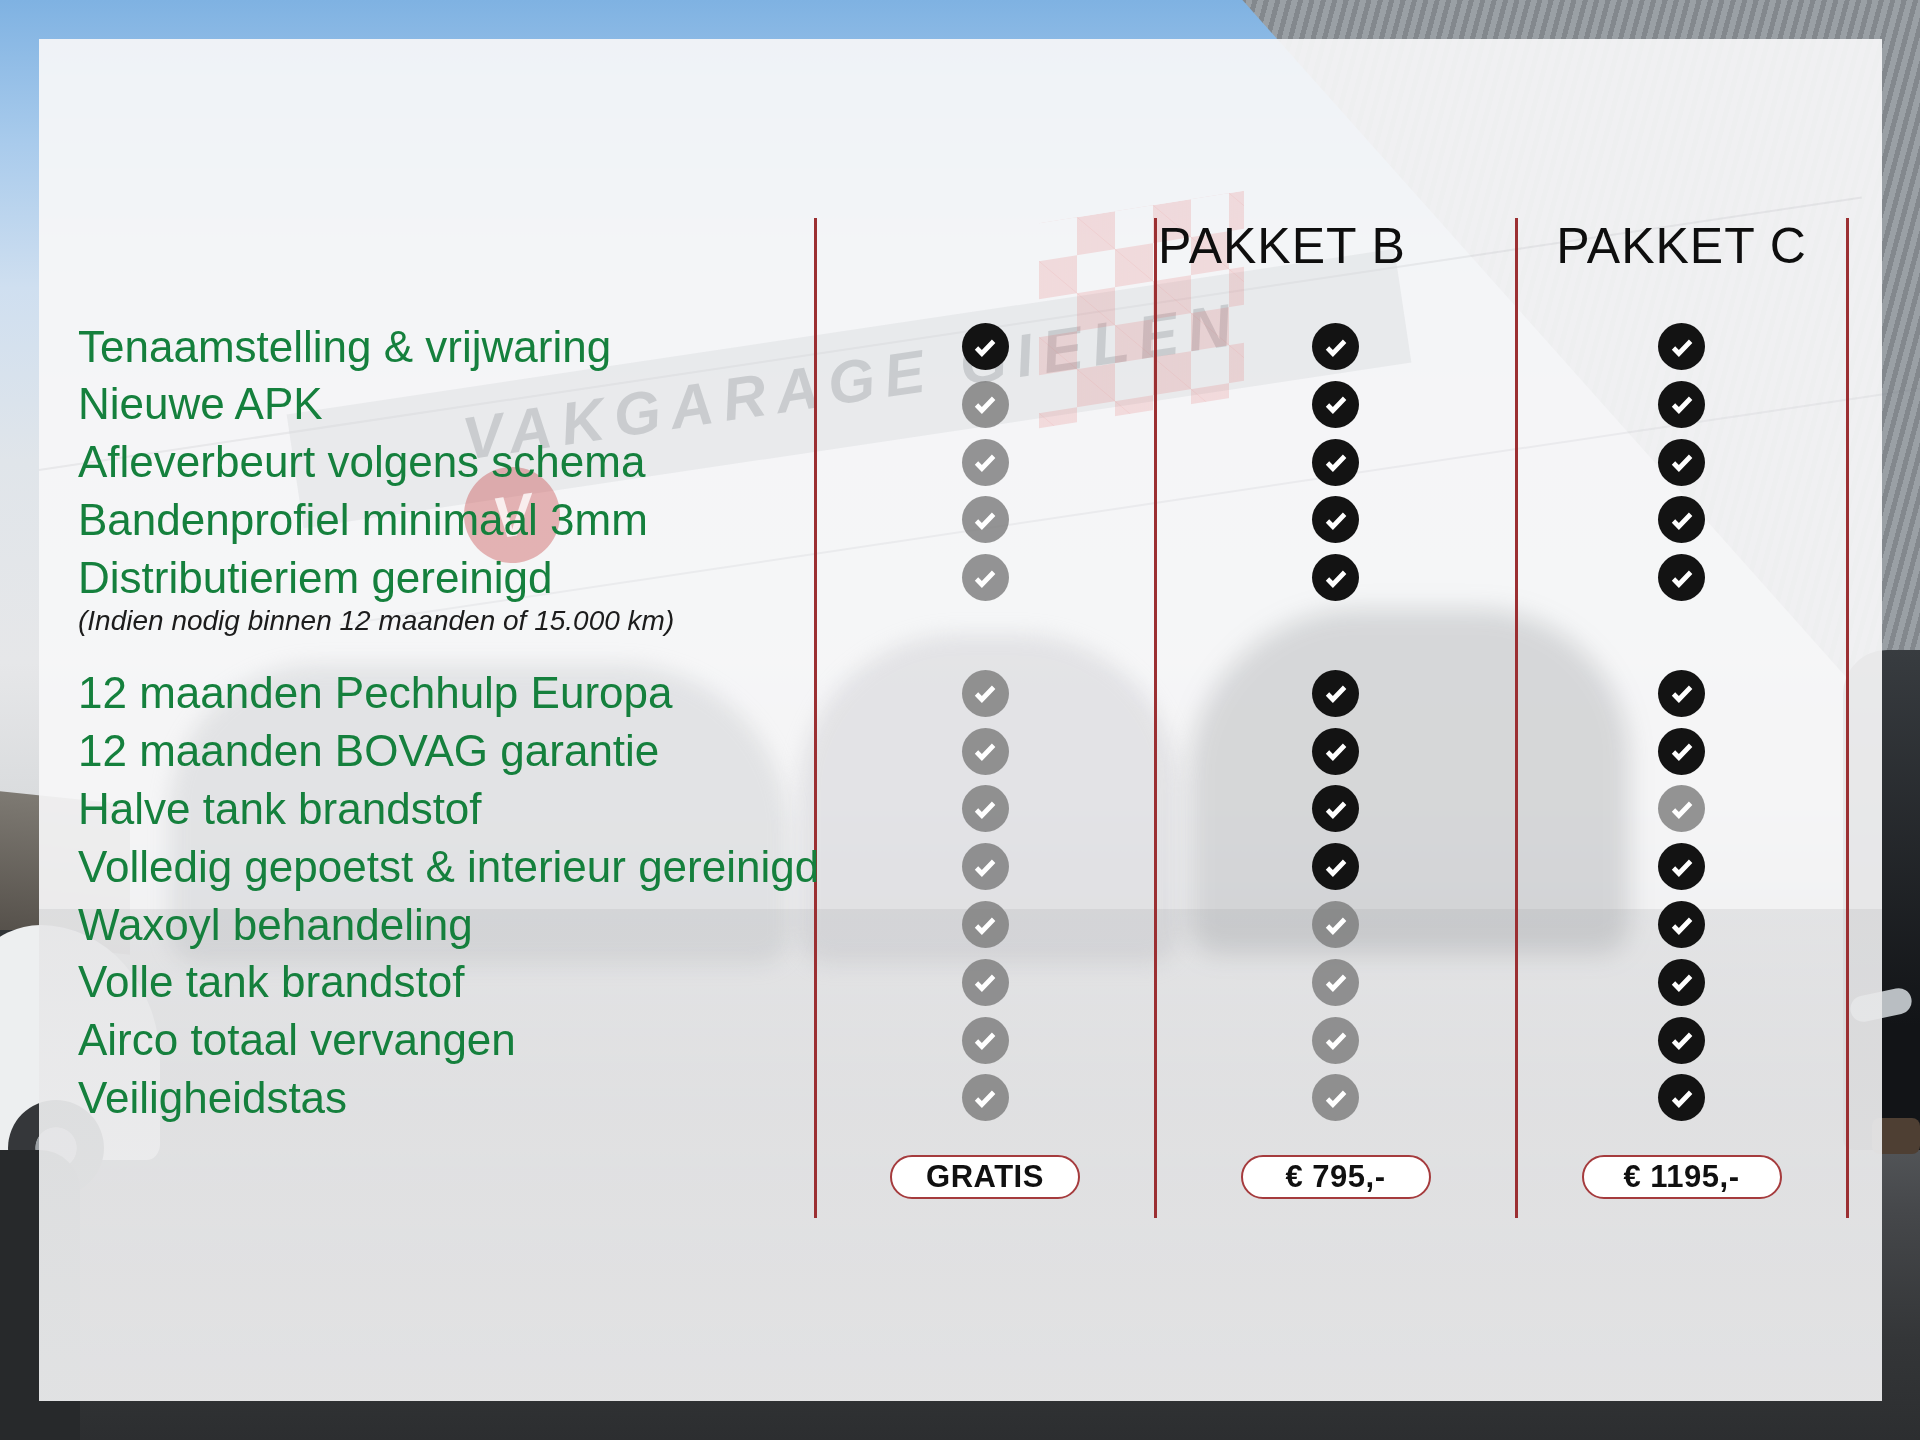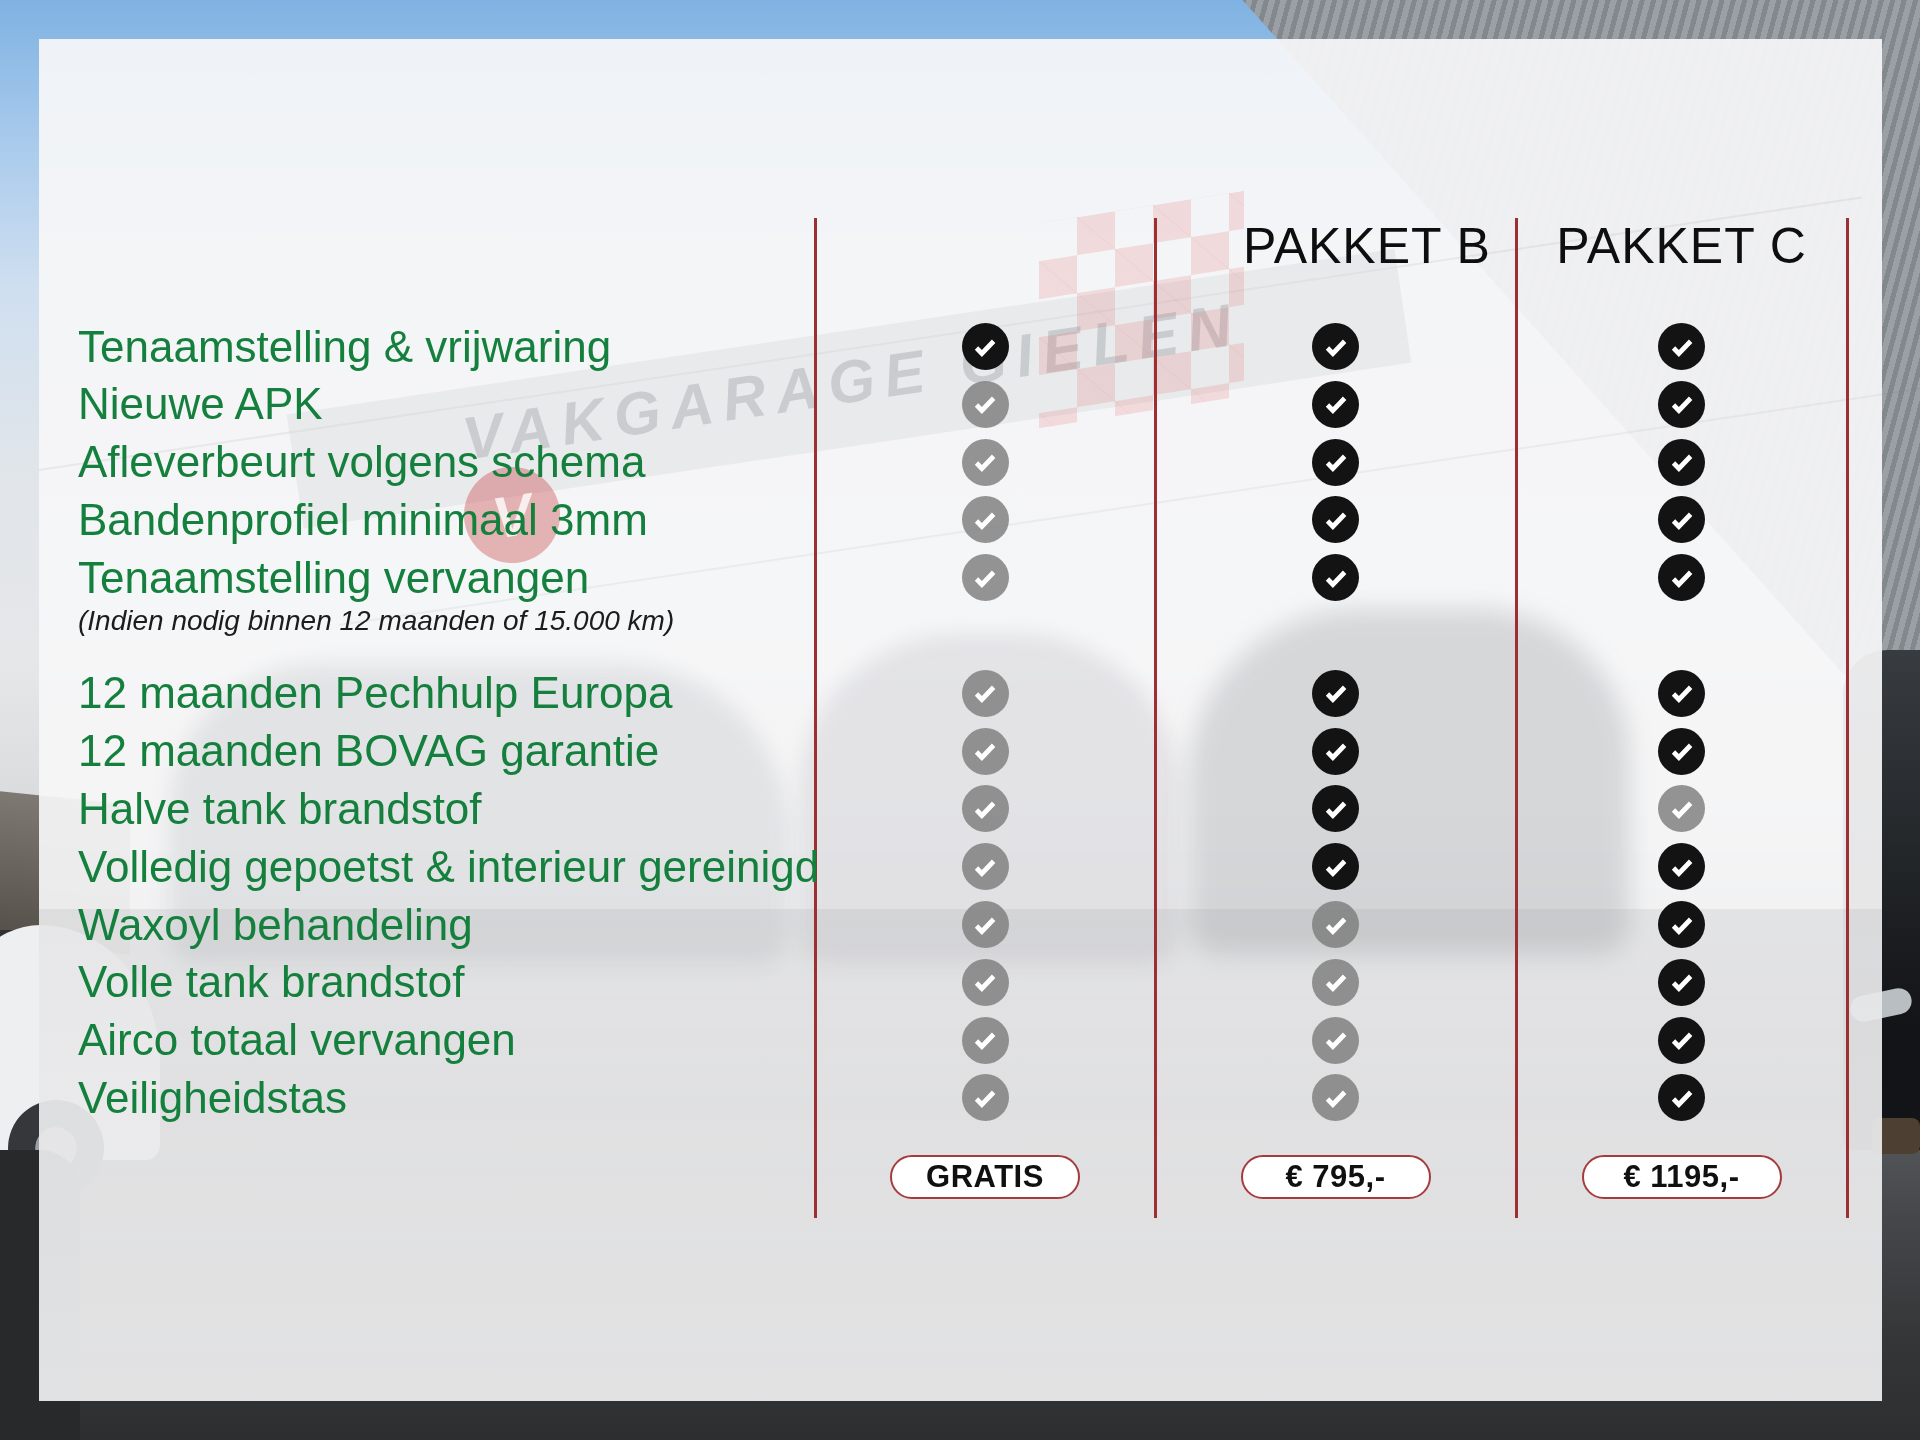--- a/index.html
+++ b/index.html
@@ -120,21 +120,21 @@
     <div class="decor decor-car1"></div>
     <div class="decor decor-car2"></div>
     <div class="decor decor-car3"></div>
     <div class="decor decor-ground"></div>
 
   <div class="vline" style="left: 774.5px;"></div>
       <div class="vline" style="left: 1114.5px;"></div>
       <div class="vline" style="left: 1475.5px;"></div>
       <div class="vline" style="left: 1806.5px;"></div>
       <div class="pill" style="left: 851px; top: 1116px; width: 190px;">GRATIS</div>
-      <div class="col-header" style="left: 1138px;">PAKKET B</div>
+      <div class="col-header" style="left: 1053px;">PAKKET B</div>
       <div class="pill" style="left: 1201.5px; top: 1116px; width: 190px;">€ 795,-</div>
       <div class="col-header" style="left: 1452.5px;">PAKKET C</div>
       <div class="pill" style="left: 1542.5px; top: 1116px; width: 200px;">€ 1195,-</div>
       <div class="feature-label" style="top: 278.5px;">Tenaamstelling &amp; vrijwaring</div>
       <div class="check included" style="left: 922.5px; top: 284px;">
         <svg viewBox="0 0 24 24" width="30" height="30" aria-hidden="true">
           <path d="M5.2 12.8l4.3 4.4L18.9 7.4" fill="none" stroke="#ffffff" stroke-width="3.8"></path>
         </svg>
       </div>
       <div class="check included" style="left: 1273px; top: 284px;">
@@ -188,21 +188,21 @@
       <div class="check included" style="left: 1273px; top: 457.4px;">
         <svg viewBox="0 0 24 24" width="30" height="30" aria-hidden="true">
           <path d="M5.2 12.8l4.3 4.4L18.9 7.4" fill="none" stroke="#ffffff" stroke-width="3.8"></path>
         </svg>
       </div>
       <div class="check included" style="left: 1619px; top: 457.4px;">
         <svg viewBox="0 0 24 24" width="30" height="30" aria-hidden="true">
           <path d="M5.2 12.8l4.3 4.4L18.9 7.4" fill="none" stroke="#ffffff" stroke-width="3.8"></path>
         </svg>
       </div>
-      <div class="feature-label" style="top: 509.7px;">Tenaamstelling vervangen</div>
+      <div class="feature-label" style="top: 509.7px;">Distributieriem gereinigd</div>
       <div class="feature-note" style="top: 565.7px;">(Indien nodig binnen 12 maanden of 15.000 km)</div>
       <div class="check excluded" style="left: 922.5px; top: 515.2px;">
         <svg viewBox="0 0 24 24" width="30" height="30" aria-hidden="true">
           <path d="M5.2 12.8l4.3 4.4L18.9 7.4" fill="none" stroke="#ffffff" stroke-width="3.8"></path>
         </svg>
       </div>
       <div class="check included" style="left: 1273px; top: 515.2px;">
         <svg viewBox="0 0 24 24" width="30" height="30" aria-hidden="true">
           <path d="M5.2 12.8l4.3 4.4L18.9 7.4" fill="none" stroke="#ffffff" stroke-width="3.8"></path>
         </svg>

